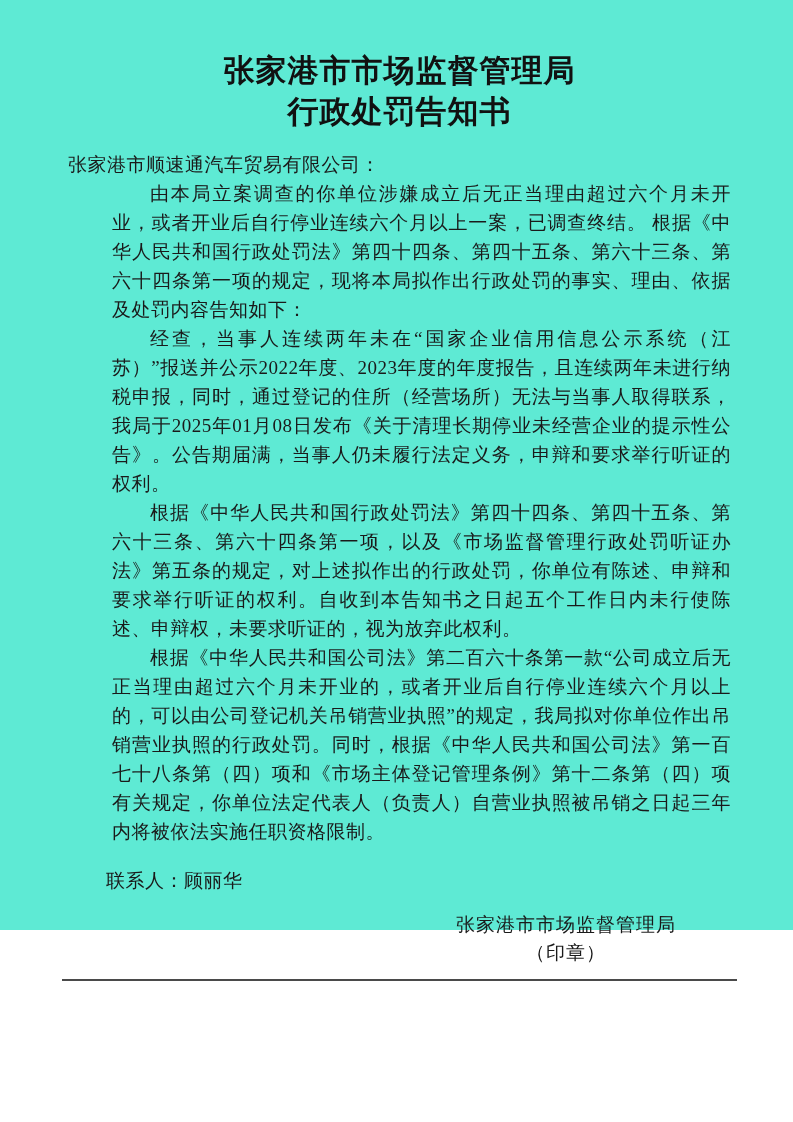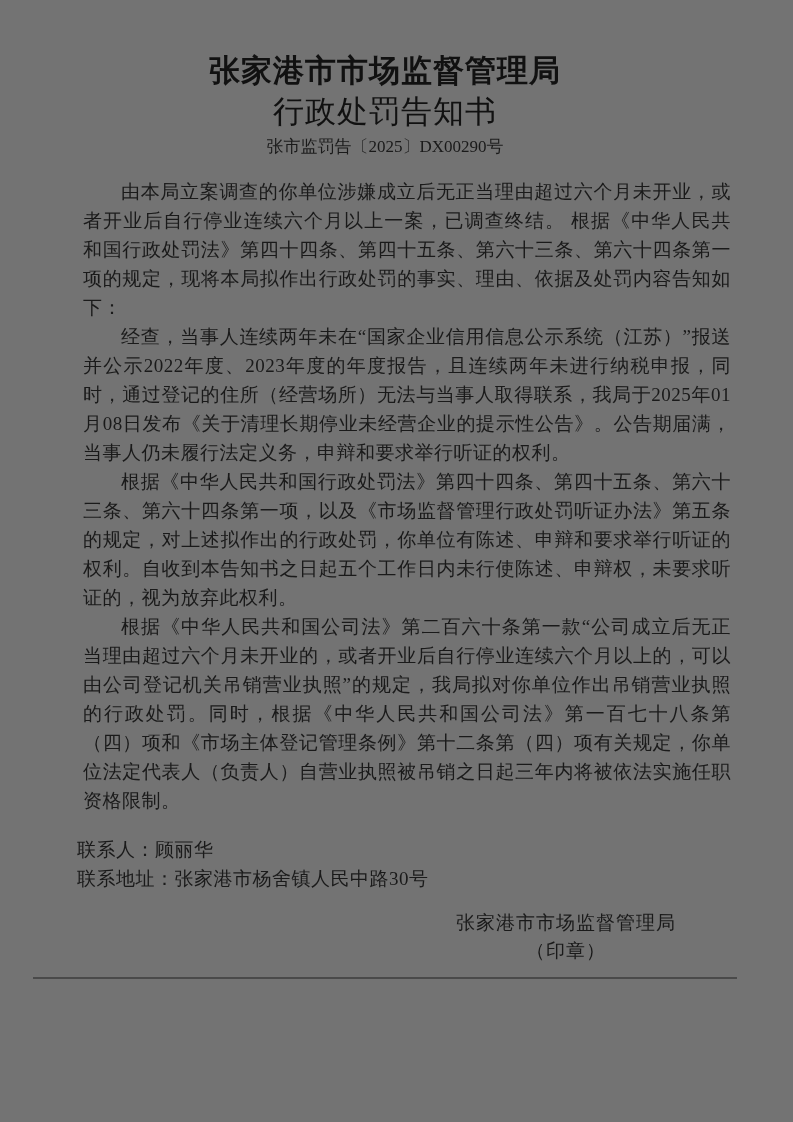--- a/index.html
+++ b/index.html
@@ -7,35 +7,35 @@
   body {
     width: 793px;
     height: 1122px;
     font-family: "Liberation Serif", "DejaVu Serif", serif;
     color: #1a1a1a;
     position: relative;
     overflow: hidden;
   }
   .page {
     width: 793px;
-    height: 1122px;
-    padding: 50px 62px 0 39px;
-    background: #737373;
+    height: 930px;
+    padding: 50px 62px 0 68px;
+    background: #5eead4;
   }
   header { text-align: center; }
   .agency-title {
     font-size: 31px;
     font-weight: bold;
     line-height: 42px;
     letter-spacing: 1px;
     color: #111111;
   }
   .doc-title {
     font-size: 31px;
-    font-weight: normal;
+    font-weight: bold;
     line-height: 40px;
     letter-spacing: 1px;
     color: #111111;
   }
   .doc-number {
     font-size: 17px;
     line-height: 24px;
     margin-top: 3px;
     color: #1a1a1a;
   }
@@ -79,32 +79,31 @@
   }
 </style>
 </head>
 <body>
 
 <div class="page">
 
   <header>
     <div class="agency-title">张家港市市场监督管理局</div>
     <div class="doc-title">行政处罚告知书</div>
-    <div class="doc-number">张市监罚告〔2025〕DX00290号</div>
   </header>
 
   <main>
+    <p class="recipient">张家港市顺速通汽车贸易有限公司：</p>
     <p class="para">由本局立案调查的你单位涉嫌成立后无正当理由超过六个月未开业，或者开业后自行停业连续六个月以上一案，已调查终结。 根据《中华人民共和国行政处罚法》第四十四条、第四十五条、第六十三条、第六十四条第一项的规定，现将本局拟作出行政处罚的事实、理由、依据及处罚内容告知如下：</p>
     <p class="para">经查，当事人连续两年未在“国家企业信用信息公示系统（江苏）”报送并公示2022年度、2023年度的年度报告，且连续两年未进行纳税申报，同时，通过登记的住所（经营场所）无法与当事人取得联系，我局于2025年01月08日发布《关于清理长期停业未经营企业的提示性公告》。公告期届满，当事人仍未履行法定义务，申辩和要求举行听证的权利。</p>
     <p class="para">根据《中华人民共和国行政处罚法》第四十四条、第四十五条、第六十三条、第六十四条第一项，以及《市场监督管理行政处罚听证办法》第五条的规定，对上述拟作出的行政处罚，你单位有陈述、申辩和要求举行听证的权利。自收到本告知书之日起五个工作日内未行使陈述、申辩权，未要求听证的，视为放弃此权利。</p>
     <p class="para">根据《中华人民共和国公司法》第二百六十条第一款“公司成立后无正当理由超过六个月未开业的，或者开业后自行停业连续六个月以上的，可以由公司登记机关吊销营业执照”的规定，我局拟对你单位作出吊销营业执照的行政处罚。同时，根据《中华人民共和国公司法》第一百七十八条第（四）项和《市场主体登记管理条例》第十二条第（四）项有关规定，你单位法定代表人（负责人）自营业执照被吊销之日起三年内将被依法实施任职资格限制。</p>
 
     <div class="contact">
       <p>联系人：顾丽华</p>
-      <p>联系地址：张家港市杨舍镇人民中路30号</p>
     </div>
 
     <div class="signature">
       <p>张家港市市场监督管理局</p>
       <p>（印章）</p>
     </div>
   </main>
 
   <hr class="divider">
 

